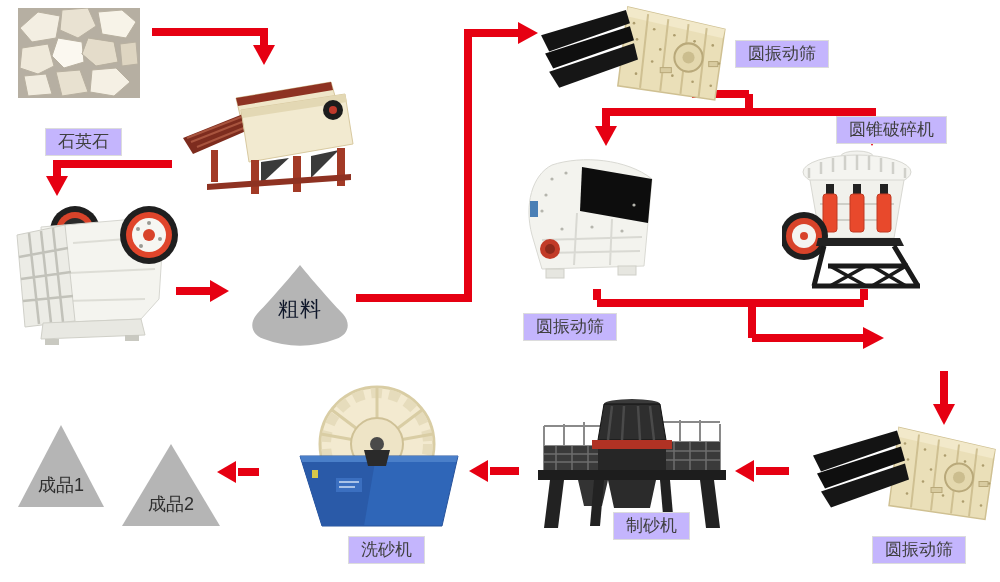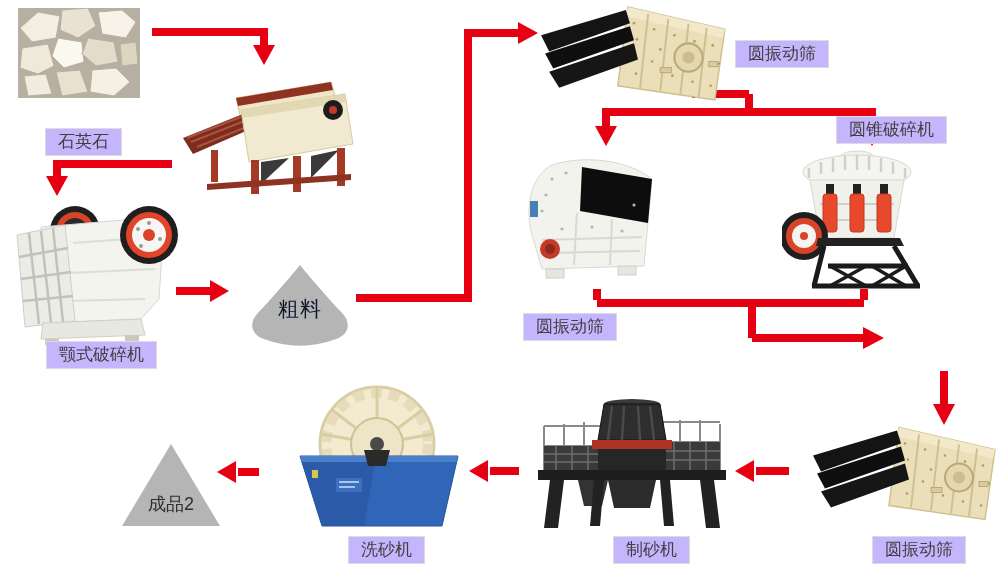--- a/index.html
+++ b/index.html
@@ -146,21 +146,20 @@
     <circle cx="136" cy="30" r="2" fill="#9a9a94"></circle>
       <circle cx="147" cy="46" r="2" fill="#9a9a94"></circle>
     <circle cx="128" cy="53" r="2" fill="#9a9a94"></circle>
       <circle cx="125" cy="36" r="2" fill="#9a9a94"></circle>
     <polygon points="4,42 52,32 62,128 12,134" fill="#ecece6" stroke="#cfcfc8"></polygon>
     <path d="M6,64 L55,55 M8,86 L58,79 M10,108 L60,103 M16,40 L26,131 M28,38 L38,130 M40,35 L50,129" stroke="#c2c2ba" stroke-width="2.5" fill="none"></path>
     <polygon points="30,130 128,126 132,142 28,146" fill="#e8e8e2" stroke="#d0d0c8"></polygon>
     <rect x="32" y="146" width="14" height="6" fill="#c9c9c1"></rect>
     <rect x="112" y="142" width="14" height="6" fill="#c9c9c1"></rect>
   </svg>
-  <div class="lbl" style="left:46px;top:341px"><span>颚式破碎机</span></div>
 
   <div class="pile" style="left:244px;top:262px;width:112px;height:88px">
     <svg width="112" height="88">
         <use href="#pile-sym"></use>
       </svg>
     <span class="pile-text">粗料</span>
   </div>
 
   <svg class="abs" style="left:541px;top:5px" width="189" height="103" viewBox="0 0 187 102">
     <use href="#screen-sym"></use>
@@ -236,40 +235,46 @@
     <rect x="58" y="44" width="80" height="9" fill="#b03224"></rect>
     <rect x="64" y="53" width="68" height="22" fill="#262626"></rect>
     <rect x="4" y="74" width="188" height="10" fill="#1d1d1d"></rect>
     <polygon points="74,84 122,84 116,112 80,112" fill="#2b2b2b"></polygon>
     <polygon points="44,84 74,84 68,110 50,110" fill="#333333"></polygon>
     <polygon points="16,84 30,84 24,132 10,132" fill="#222222"></polygon>
     <polygon points="166,84 180,84 186,132 172,132" fill="#222222"></polygon>
     <polygon points="60,84 70,84 66,130 56,130" fill="#222222"></polygon>
     <polygon points="126,84 136,84 140,130 130,130" fill="#222222"></polygon>
   </svg>
-  <div class="lbl" style="left:613px;top:536px"><span>制砂机</span></div>
+  <div class="lbl" style="left:613px;top:512px"><span>制砂机</span></div>
 
   <svg class="abs" style="left:292px;top:382px" width="174" height="148" viewBox="0 0 174 148">
     <circle cx="85" cy="62" r="57" fill="#f3ead0" stroke="#d9cda4" stroke-width="3"></circle>
     <circle cx="85" cy="62" r="51" fill="none" stroke="#e6dcbc" stroke-width="10" stroke-dasharray="11 7"></circle>
     <g stroke="#d9cda4" stroke-width="3">
       <path d="M85,62 L85,6 M85,62 L130,28 M85,62 L141,52 M85,62 L136,90 M85,62 L40,28 M85,62 L29,52 M85,62 L34,90 M85,62 L60,112 M85,62 L110,112"></path>
     </g>
     <circle cx="85" cy="62" r="26" fill="#eee4c6" stroke="#cfc196" stroke-width="2"></circle>
     <circle cx="85" cy="62" r="7" fill="#4a4a4a"></circle>
     <polygon points="8,74 166,74 150,144 30,144" fill="#2f66b8" stroke="#27529a"></polygon>
     <polygon points="8,74 84,74 72,144 30,144" fill="#2a5aa8"></polygon>
     <polygon points="8,74 166,74 164,80 10,80" fill="#4a7fc9"></polygon>
     <polygon points="72,68 98,68 94,84 76,84" fill="#2a2a2a"></polygon>
     <rect x="44" y="96" width="26" height="14" fill="#3d71c2" opacity="0.9"></rect>
     <path d="M47,100 H67 M47,105 H63" stroke="#cfe0f5" stroke-width="1.5"></path>
     <rect x="20" y="88" width="6" height="8" fill="#d8c84a"></rect>
   </svg>
   <div class="lbl" style="left:348px;top:536px"><span>洗砂机</span></div>
 
+  <div class="tri" style="left:16px;top:423px;width:90px;height:86px">
+    <svg width="90" height="86" viewBox="0 0 90 86">
+        <polygon points="45,2 88,84 2,84" fill="#b5b5b5"></polygon>
+      </svg>
+    <span class="tri-text">成品1</span>
+  </div>
   <div class="tri" style="left:120px;top:442px;width:102px;height:86px">
     <svg width="102" height="86" viewBox="0 0 102 86">
         <polygon points="51,2 100,84 2,84" fill="#b5b5b5"></polygon>
       </svg>
     <span class="tri-text">成品2</span>
   </div>
 
 </div>
 
 </body></html>

